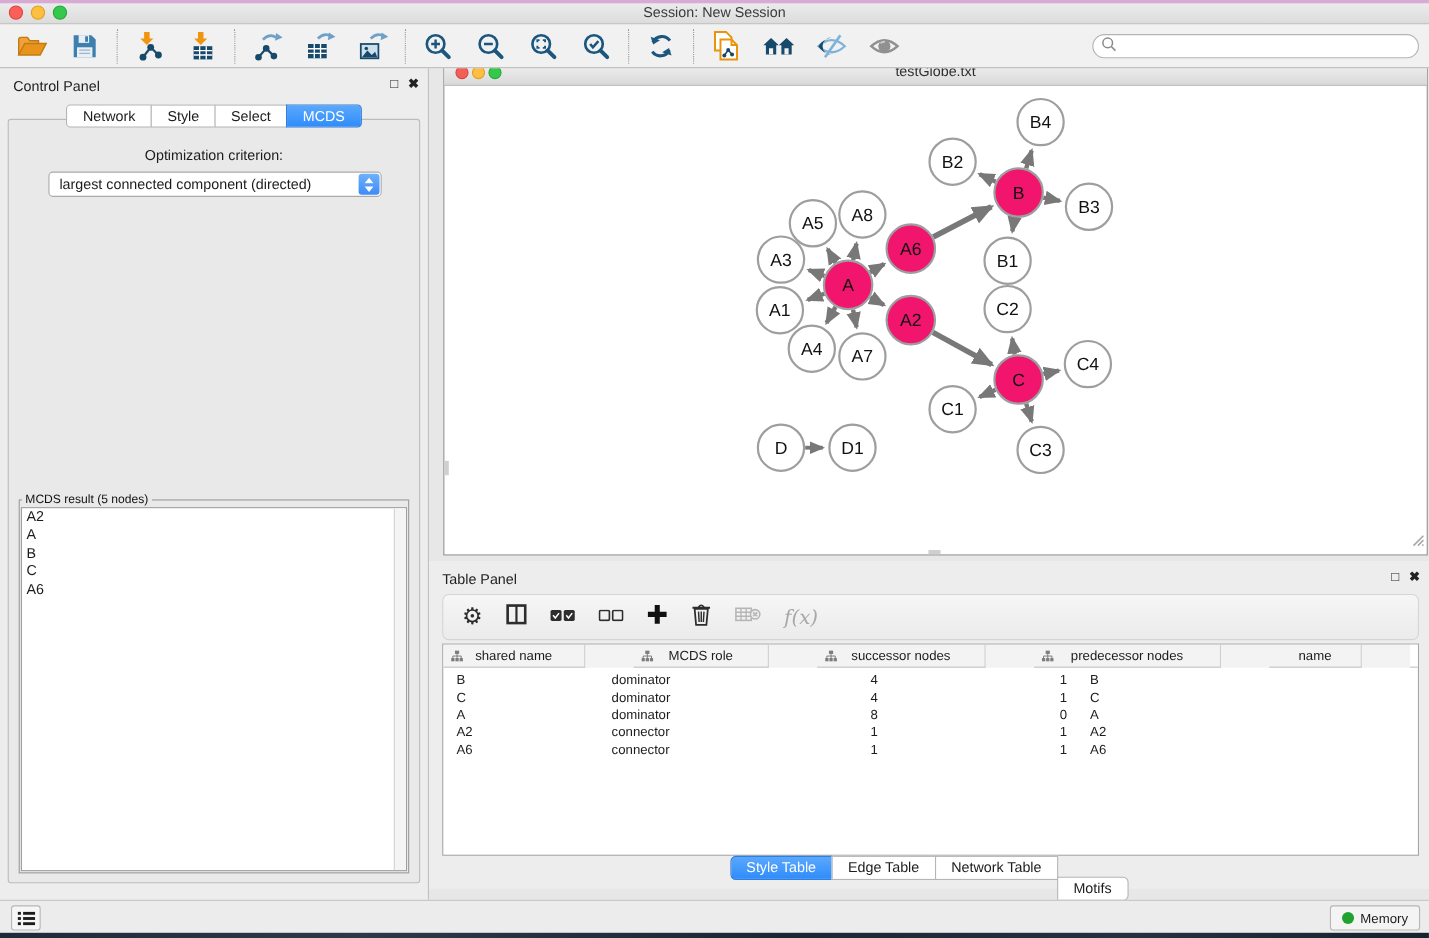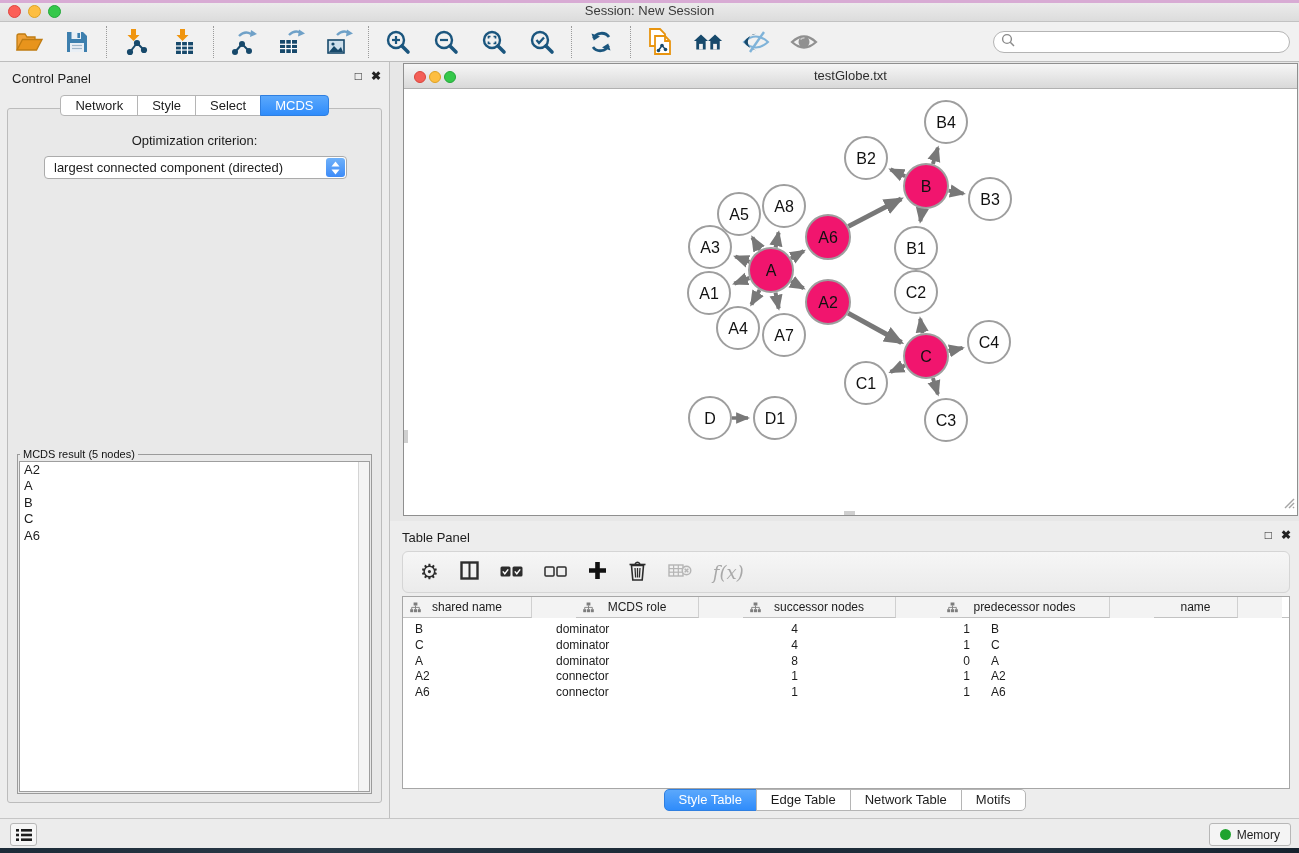--- a/index.html
+++ b/index.html
@@ -39,21 +39,21 @@
   .dd-stepper { position:absolute; right:1px; top:1px; bottom:1px; width:19px; border-radius:3px; background:linear-gradient(#6fb1f9,#3d8bf8); display:flex; flex-direction:column; align-items:center; justify-content:center; gap:2px; }
   .cp-buttons { position:absolute; top:81px; width:100%; display:flex; justify-content:center; gap:14px; }
   .btn { height:22px; line-height:20px; padding:0 16px; font-size:13px; background:linear-gradient(#ffffff,#f0f0f0); border:1px solid #b2b2b2; border-radius:4px; color:#1c1c1c; }
   .result-fieldset { position:absolute; top:339px; left:9px; right:9px; bottom:8px; border:1px solid #9b9b9b; background:transparent; padding:1px; }
   .result-fieldset legend { font-size:11px; padding:0 3px; margin-left:1px; color:#111; }
   .result-list { position:relative; width:100%; height:100%; background:#ffffff; border:1px solid #9e9e9e; overflow:hidden; }
   .result-scroll { position:absolute; top:0; right:0; bottom:0; width:11px; background:#f4f4f4; border-left:1px solid #d4d4d4; }
   .result-item { font-size:13px; line-height:16.4px; padding-left:4px; }
 
   
-  .right-area { position:absolute; left:390px; top:63px; right:0; height:756px; background:#e7e7e7; }
+  .right-area { position:absolute; left:390px; top:52px; right:0; height:756px; background:#e7e7e7; }
 
   .net-window { position:absolute; left:13px; top:0; width:895px; height:453px; border:1px solid #8f8f8f; background:#ffffff; }
   .net-titlebar { position:relative; height:25px; background:linear-gradient(#f6f6f6,#d9d9d9); border-bottom:1px solid #b1b1b1; }
   .net-lights { position:absolute; left:10px; top:7px; display:flex; gap:3px; }
   .nlight { width:12px; height:12px; border-radius:50%; }
   .net-title { width:100%; text-align:center; font-size:13px; line-height:24px; color:#2e2e2e; }
   .net-canvas { position:relative; width:100%; height:426px; overflow:hidden; }
   .net-canvas svg.graph { position:absolute; left:0; top:0; }
   .grip { position:absolute; right:2px; bottom:2px; }
   .scroll-left { position:absolute; left:0; top:341px; width:4px; height:13px; background:#cfcfcf; }
@@ -72,21 +72,21 @@
   .tbl-body { padding-top:4px; }
   .tbl-row { display:grid; grid-template-columns:129px 123px 153px 170px 84px 1fr; height:15.8px; font-size:12px; line-height:15.8px; }
   .td.c0 { padding-left:12px; }
   .td.c1 { padding-left:24px; }
   .td.c2 { text-align:right; padding-right:10px; }
   .td.c3 { text-align:right; padding-right:8px; }
   .td.c4 { padding-left:13px; }
   .tp-tabs { position:absolute; left:0; right:0; top:268px; display:flex; justify-content:center; }
   .tp-tabs .seg-tab { height:22px; line-height:20px; border-radius:0; }
   .tp-tabs .seg-tab:first-child { border-radius:5px 0 0 5px; }
-  .tp-tabs .seg-tab:last-child { border-radius:0 5px 5px 0; }
+  .tp-tabs .seg-tab:last-child { border-radius:0 5px 5px 0;margin-top:19px; }
 
   
   .statusbar { position:absolute; left:0; top:818px; width:100%; height:30px; background:#ececec; border-top:1px solid #c6c6c6; }
   .list-btn { position:absolute; left:10px; top:4px; width:27px; height:23px; background:#f6f6f6; border:1px solid #b7b7b7; border-radius:3px; display:flex; align-items:center; justify-content:center; }
   .memory-btn { position:absolute; right:8px; top:4px; height:23px; background:#f4f4f4; border:1px solid #b7b7b7; border-radius:3px; display:flex; align-items:center; gap:6px; padding:0 10px; font-size:12px; }
   .mem-dot { width:11px; height:11px; border-radius:50%; background:#1fa32e; }
   .bottom-strip { position:absolute; bottom:0; left:0; width:100%; height:5px; background:linear-gradient(90deg,#1c2b38,#2a3a48 25%,#192734 55%,#223240 80%,#16222e); }
 </style>
 </head>
 <body>

